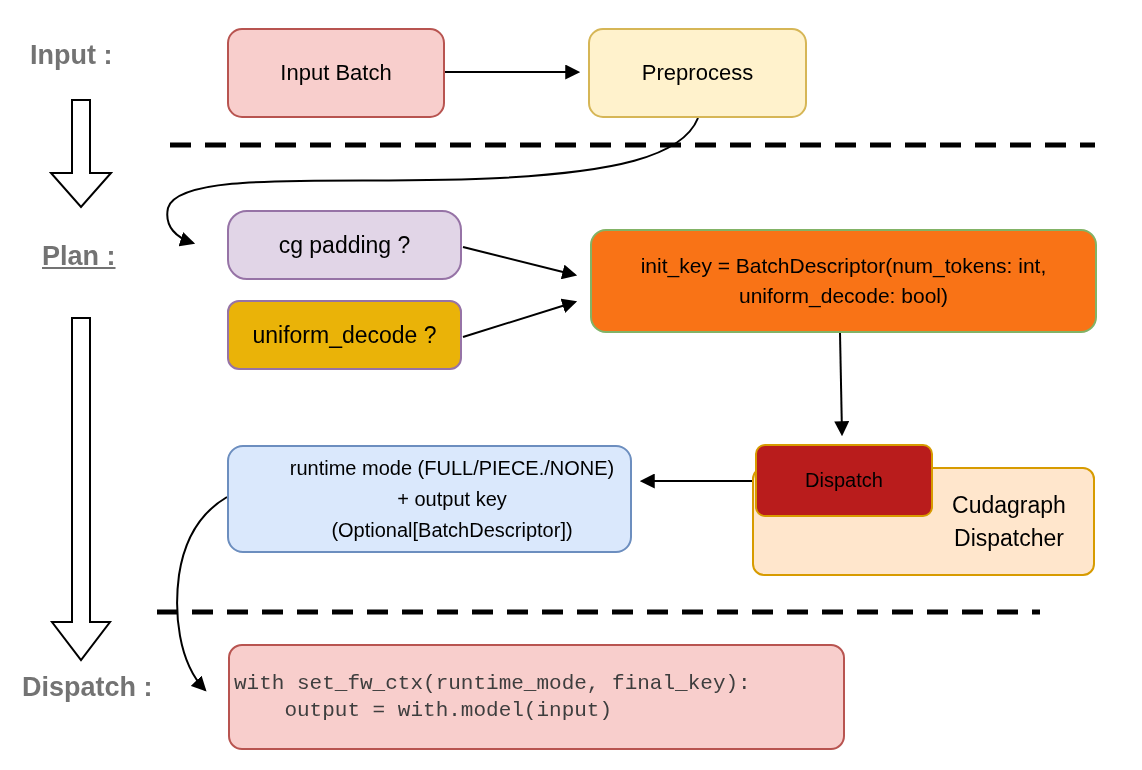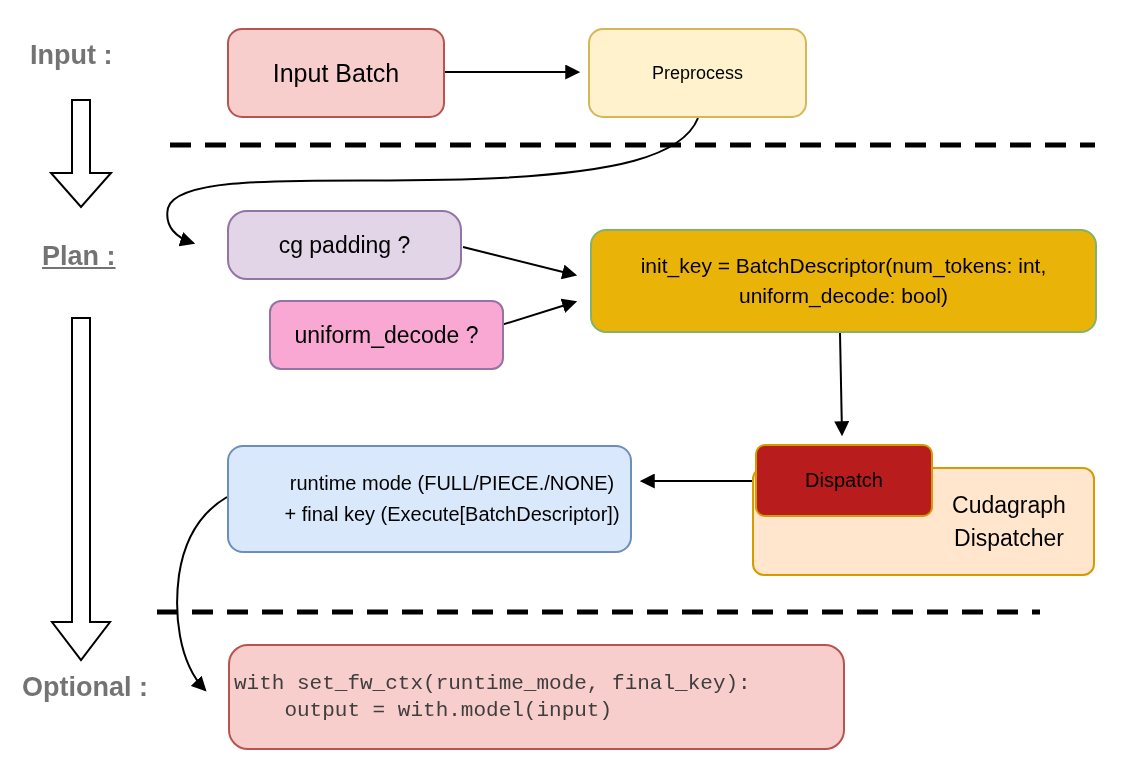--- a/index.html
+++ b/index.html
@@ -33,31 +33,31 @@
     position: absolute;
     font-weight: bold;
     font-size: 27px;
     color: #737373;
     white-space: nowrap;
   }
   .edge { stroke: #000000; stroke-width: 2; fill: none; }
   .dashed-sep { stroke: #000000; stroke-width: 5; stroke-dasharray: 21 14; fill: none; }
   .hollow-arrow { fill: #ffffff; stroke: #000000; stroke-width: 2; stroke-linejoin: miter; }
 
-  #node-input-batch   { left: 227px; top: 28px;  width: 218px; height: 90px;  border-radius: 15px; font-size: 25px; }
-  #node-preprocess    { left: 588px; top: 28px;  width: 219px; height: 90px;  border-radius: 15px; font-size: 18px; }
+  #node-input-batch   { left: 227px; top: 28px;  width: 218px; height: 90px;  border-radius: 15px; font-size: 22px; }
+  #node-preprocess    { left: 588px; top: 28px;  width: 219px; height: 90px;  border-radius: 15px; font-size: 22px; }
   #node-cg-padding    { left: 227px; top: 210px; width: 235px; height: 70px;  border-radius: 20px; font-size: 23px; }
   #node-uniform-decode{ left: 227px; top: 300px; width: 235px; height: 70px;  border-radius: 12px; font-size: 23px; }
   #node-init-key      { left: 590px; top: 229px; width: 507px; height: 104px; border-radius: 16px; font-size: 21px; line-height: 30px; }
   #node-cudagraph     { left: 752px; top: 443px; width: 343px; height: 109px; border-radius: 12px; font-size: 23px; line-height: 33px; justify-content: flex-end; }
   #node-cudagraph .lines { width: 168px; }
   #node-dispatch      { left: 755px; top: 444px; width: 178px; height: 73px;  border-radius: 10px; font-size: 20px; }
   #node-runtime-mode  { left: 227px; top: 445px; width: 405px; height: 108px; border-radius: 16px; font-size: 20px; line-height: 31px; }
   #node-execute-code  {
-    left: 228px; top: 644px; width: 617px; height: 106px; border-radius: 20px;
+    left: 228px; top: 644px; width: 617px; height: 106px; border-radius: 14px;
     font-family: "Liberation Mono", monospace;
     font-size: 21px; line-height: 27px;
     justify-content: flex-start;
     text-align: left;
     padding-left: 4px;
   }
   #node-execute-code .lines { align-items: flex-start; }
   .pre { white-space: pre; }
 
   #stage-label-input   { left: 30px; top: 40px; }
@@ -86,60 +86,60 @@
     <path class="edge" d="M698,118 C682,158 610,172 500,178 C360,186 180,168 168,208 C164,227 177,238 193,243" marker-end="url(#arrowhead)"></path>
     <path class="edge" d="M463,247 L575,275" marker-end="url(#arrowhead)"></path>
     <path class="edge" d="M463,337 L575,302" marker-end="url(#arrowhead)"></path>
     <path class="edge" d="M840,333 L842,434" marker-end="url(#arrowhead)"></path>
     <path class="edge" d="M752,481 L642,481" marker-end="url(#arrowhead)"></path>
     <path class="edge" d="M227,497 C198,514 184,542 179,575 C174,612 178,662 205,690" marker-end="url(#arrowhead)"></path>
   </svg>
 
   <div class="stage-label" id="stage-label-input">Input :</div>
   <div class="stage-label" id="stage-label-plan">Plan :</div>
-  <div class="stage-label" id="stage-label-execute">Optional :</div>
+  <div class="stage-label" id="stage-label-execute">Dispatch :</div>
 
   <div class="node" id="node-input-batch" style="background-color: rgb(248, 206, 204); border-color: rgb(184, 84, 80);">
     <span>Input Batch</span>
   </div>
 
   <div class="node" id="node-preprocess" style="background-color: rgb(255, 242, 204); border-color: rgb(214, 182, 86);">
     <span>Preprocess</span>
   </div>
 
   <div class="node" id="node-cg-padding" style="background-color: rgb(225, 213, 231); border-color: rgb(150, 115, 166);">
     <span>cg padding ?</span>
   </div>
 
-  <div class="node" id="node-uniform-decode" style="background-color: #f9a8d4; border-color: rgb(150, 115, 166); margin-left: 42px;">
+  <div class="node" id="node-uniform-decode" style="background-color: #eab308; border-color: rgb(150, 115, 166);">
     <span>uniform_decode ?</span>
   </div>
 
-  <div class="node" id="node-init-key" style="background-color: #eab308; border-color: rgb(130, 179, 102);">
+  <div class="node" id="node-init-key" style="background-color: #f97316; border-color: rgb(130, 179, 102);">
     <span class="lines">
       <span>init_key = BatchDescriptor(num_tokens: int,</span>
       <span>uniform_decode: bool)</span>
     </span>
   </div>
 
   <div class="node" id="node-cudagraph" style="background-color: rgb(255, 230, 204); border-color: rgb(215, 155, 0); margin-top: 24px;">
     <span class="lines">
       <span>Cudagraph</span>
       <span>Dispatcher</span>
     </span>
   </div>
 
   <div class="node" id="node-dispatch" style="background-color: #b91c1c; border-color: rgb(215, 155, 0);">
     <span>Dispatch</span>
   </div>
 
   <div class="node" id="node-runtime-mode" style="background-color: rgb(218, 232, 252); border-color: rgb(108, 142, 191); padding-left: 45px;">
     <span class="lines">
       <span>runtime mode (FULL/PIECE./NONE)</span>
-      <span>+ final key (Execute[BatchDescriptor])</span>
+      <span>+ output key (Optional[BatchDescriptor])</span>
     </span>
   </div>
 
   <div class="node" id="node-execute-code" style="background-color: rgb(248, 206, 204); border-color: rgb(184, 84, 80); color: rgb(62, 62, 62);">
     <span class="lines">
       <span class="pre">with set_fw_ctx(runtime_mode, final_key):</span>
       <span class="pre">    output = with.model(input)</span>
     </span>
   </div>
 

